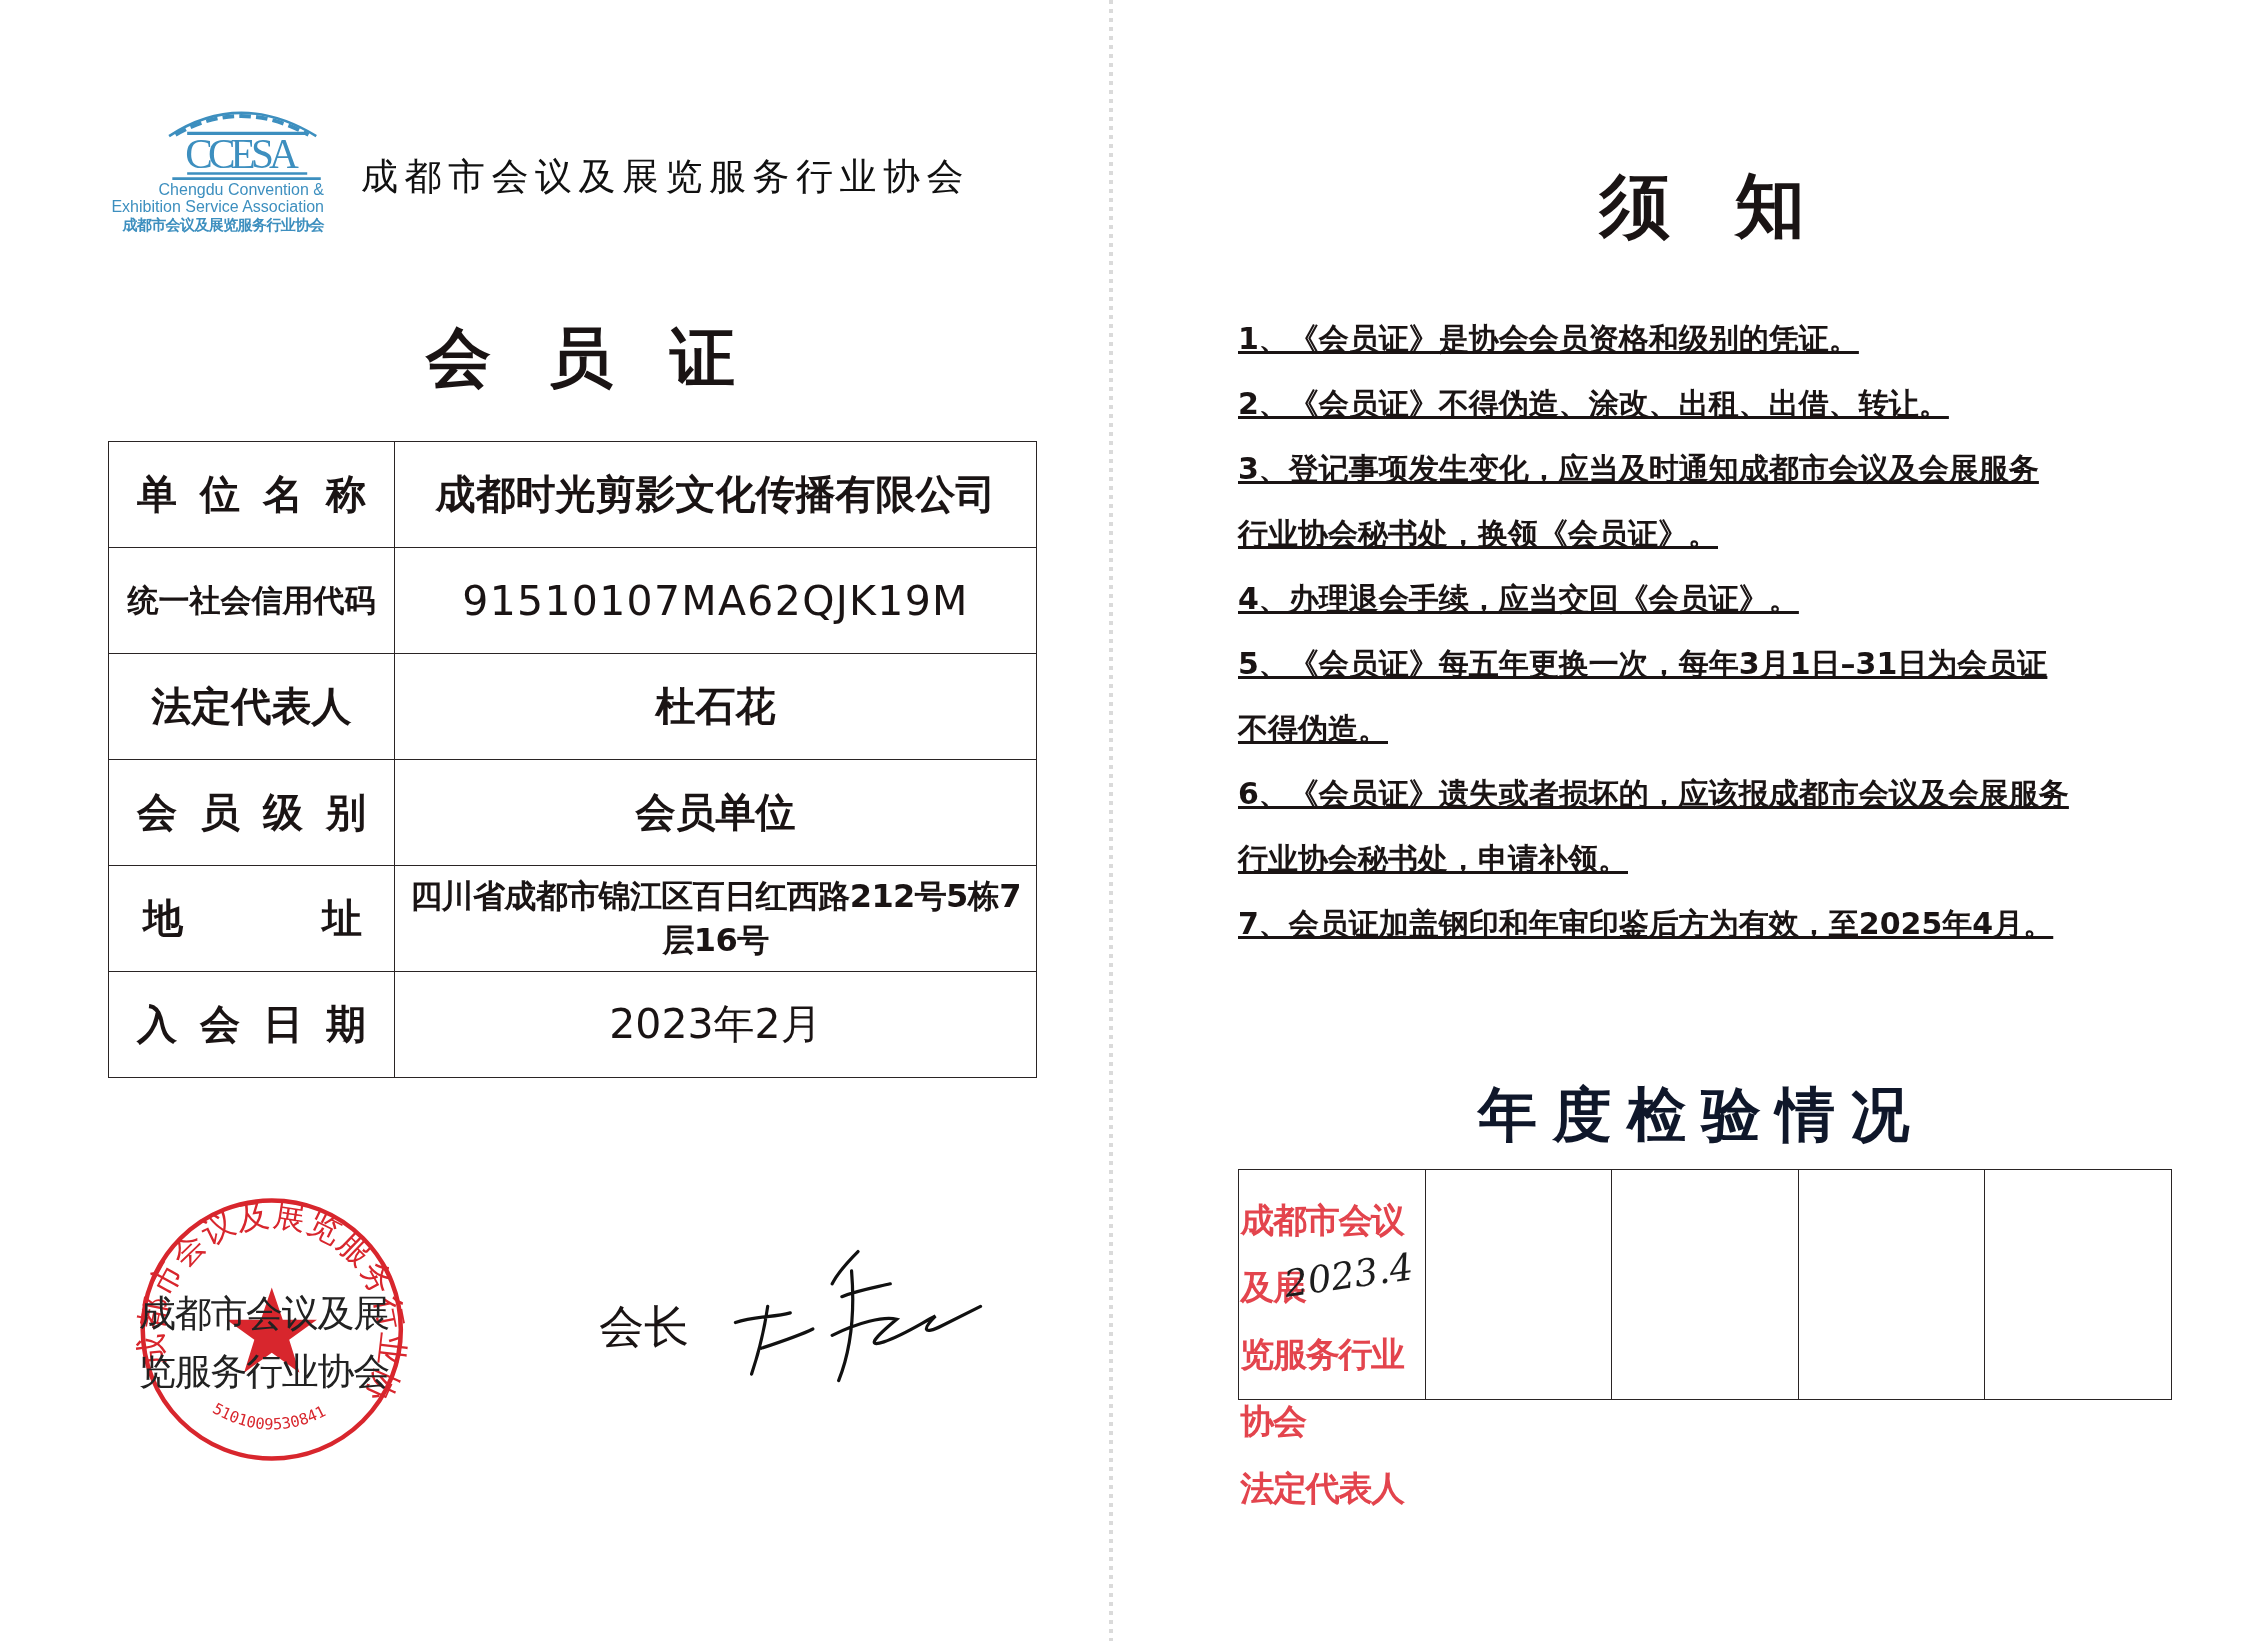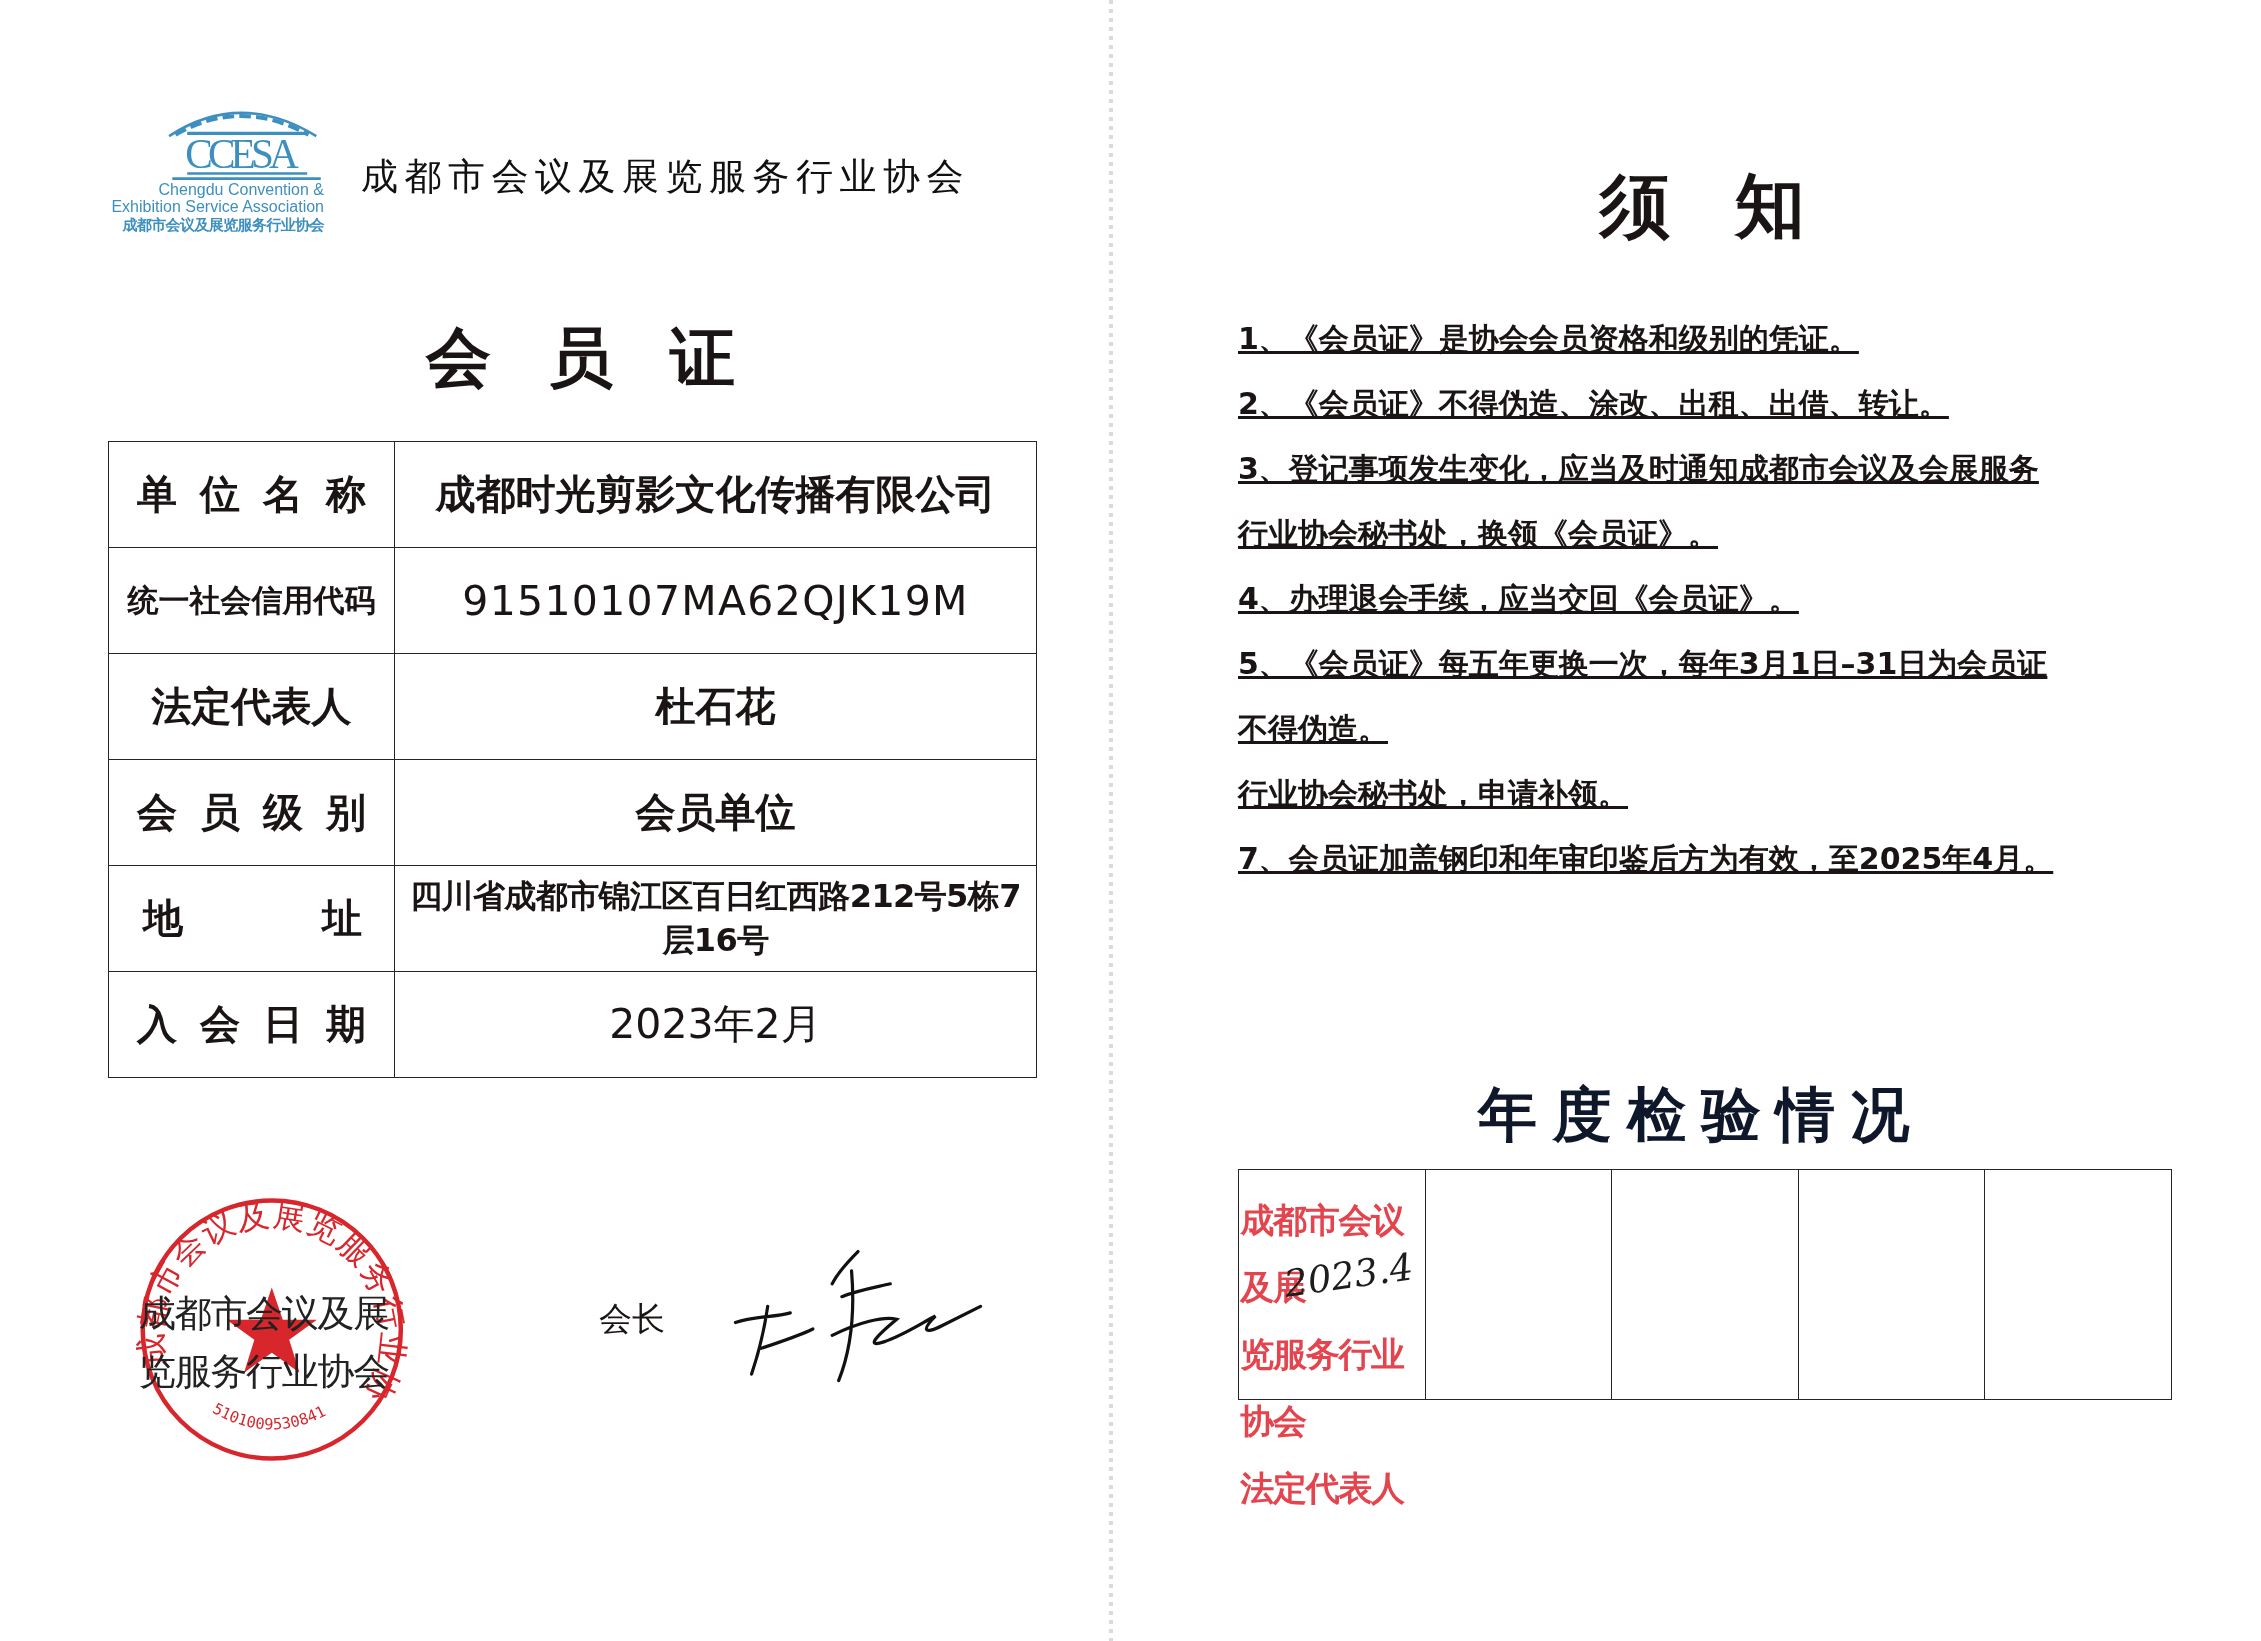--- a/index.html
+++ b/index.html
@@ -60,21 +60,21 @@
   .val-addr { font-size: 32px !important; letter-spacing: -0.6px; }
   .val-date { font-family: "Liberation Sans", sans-serif; font-weight: normal !important; font-size: 41px !important; }
 
   
   .seal { left: 133px; top: 1194px; width: 284px; height: 271px; }
   .seal-overlay {
     position: absolute; left: 139px; top: 1285px; font-size: 37px; line-height: 58px;
     font-family: "DejaVu Sans", sans-serif; color: #222; width: 284px; letter-spacing: -1.3px;
   }
   .president-label {
-    left: 599px; top: 1297px; font-size: 33px; font-family: "DejaVu Sans", sans-serif; color: #1a1414;
+    left: 599px; top: 1297px; font-size: 45px; font-family: "DejaVu Sans", sans-serif; color: #1a1414;
   }
   .signature { left: 729px; top: 1245px; width: 258px; height: 155px; }
 
   
   .notice-title {
     left: 1600px; top: 160px; font-size: 70px; font-weight: bold; letter-spacing: 65px;
     font-family: "DejaVu Sans", sans-serif; color: #1a1414;
   }
   .notice-list { left: 1238px; top: 316px; width: 942px; text-decoration: underline; }
   .notice-line {
@@ -189,20 +189,21 @@
 <div class="abs notice-title">须知</div>
 
 <div class="abs notice-list">
   <div class="notice-line">1、《会员证》是协会会员资格和级别的凭证。</div>
   <div class="notice-line">2、《会员证》不得伪造、涂改、出租、出借、转让。</div>
   <div class="notice-line">3、登记事项发生变化，应当及时通知成都市会议及会展服务</div>
   <div class="notice-line">行业协会秘书处，换领《会员证》。</div>
   <div class="notice-line">4、办理退会手续，应当交回《会员证》。</div>
   <div class="notice-line">5、《会员证》每五年更换一次，每年3月1日–31日为会员证</div>
   <div class="notice-line">不得伪造。</div>
+  <div class="notice-line">6、《会员证》遗失或者损坏的，应该报成都市会议及会展服务</div>
   <div class="notice-line">行业协会秘书处，申请补领。</div>
   <div class="notice-line">7、会员证加盖钢印和年审印鉴后方为有效，至2025年4月。</div>
 </div>
 
 <div class="abs inspect-title">年度检验情况</div>
 
 <table class="itable">
   <tbody>
       <tr>
     <td>

